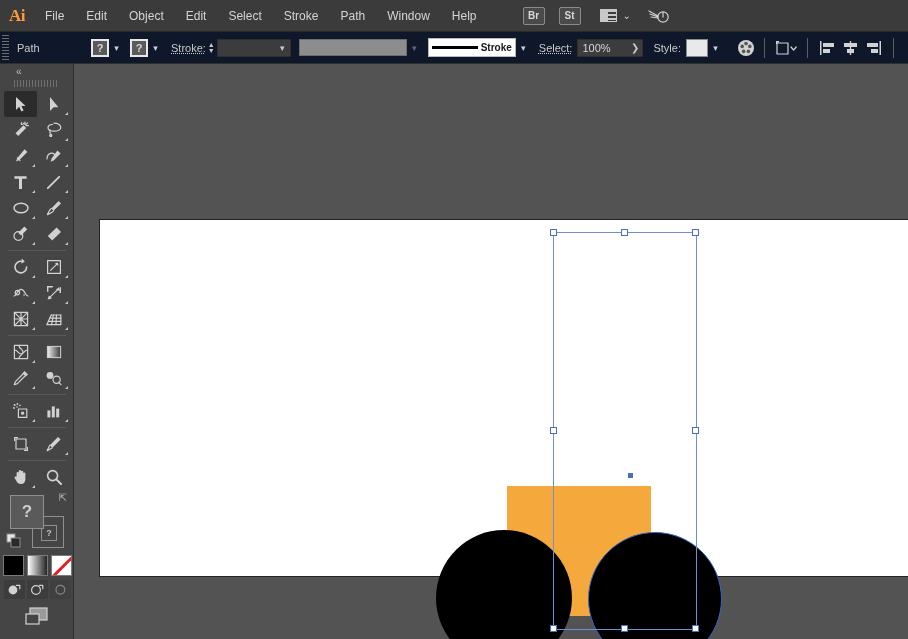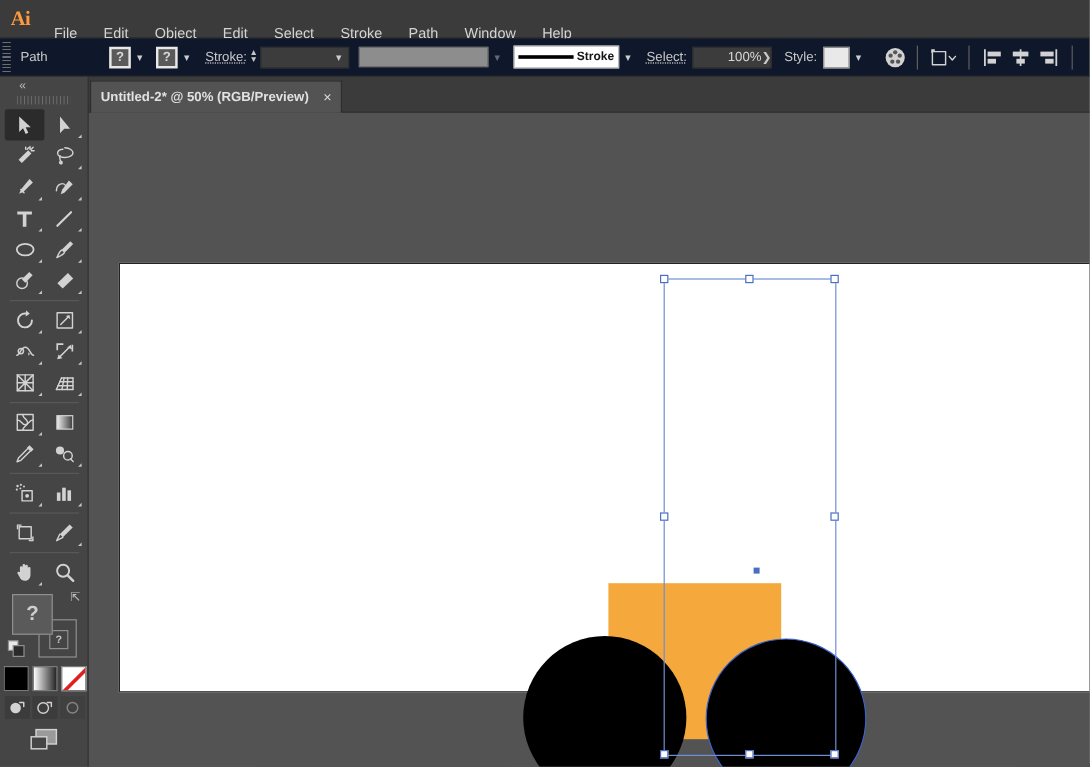--- a/index.html
+++ b/index.html
@@ -20,21 +20,21 @@
     border-bottom: 1px solid #2b2b2b;
   }
   .ai-logo {
     width: 34px; height: 32px;
     display: flex; align-items: center; justify-content: center;
     color: #ff9a3c; font-weight: bold; font-size: 17px;
     font-family: "Liberation Serif", serif;
     letter-spacing: -0.5px;
   }
   .menu-item {
-    padding: 12px 11px; height: 32px; line-height: 32px;
+    padding: 0 11px; height: 32px; line-height: 32px;
     color: #d4d4d4; font-size: 12px; cursor: default; white-space: nowrap;
   }
   .menubar-right { display: flex; align-items: center; margin-left: 28px; }
   .mb-btn {
     width: 22px; height: 18px; margin: 0 7px;
     border: 1px solid #8a8a8a; border-radius: 2px;
     color: #d8d8d8; font-size: 10px; font-weight: bold;
     display: flex; align-items: center; justify-content: center;
     background: #4a4a4a;
   }
@@ -79,21 +79,21 @@
   .brush-box {
     width: 88px; height: 19px; background: #ffffff; border: 1px solid #b9b9b9;
     display: flex; align-items: center; padding: 0 3px;
   }
   .brush-line { flex: 1; height: 3px; background: #000; }
   .brush-txt { color: #161616; font-size: 10px; font-weight: bold; margin-left: 3px; }
   .opacity-box {
     width: 66px; height: 18px; background: #3c3c3c; border: 1px solid #2e2e2e;
     display: flex; align-items: center; padding-left: 4px;
   }
-  .opacity-val { color: #d6d6d6; font-size: 11px; margin-left: 24px; }
+  .opacity-val { color: #d6d6d6; font-size: 11px; }
   .op-arrow { color: #c8c8c8; font-size: 10px; margin-left: auto; margin-right: 3px; }
   .style-swatch { width: 22px; height: 18px; background: #e9e9e9; border: 1px solid #8a8a8a; }
   .recolor-ico { margin-left: 13px; }
   .cb-sep { width: 1px; height: 20px; background: #5e5e5e; margin: 0 8px; }
   .align-btn { width: 17px; height: 16px; margin: 0 3px; }
 
   
   .tabbar {
     position: absolute; left: 0; top: 64px; width: 908px; height: 30px;
     background: #3b3b3b; border-bottom: 1px solid #2b2b2b;
@@ -214,20 +214,38 @@
     <div class="menu-item">File</div>
     <div class="menu-item">Edit</div>
     <div class="menu-item">Object</div>
     <div class="menu-item">Edit</div>
     <div class="menu-item">Select</div>
     <div class="menu-item">Stroke</div>
     <div class="menu-item">Path</div>
     <div class="menu-item">Window</div>
     <div class="menu-item">Help</div>
 
+    <div class="menubar-right">
+      <div class="mb-btn">Br</div>
+      <div class="mb-btn">St</div>
+      <div class="arrange-ico">
+        <div class="arrange-glyph">
+          <i class="ag-l"></i>
+            <i class="ag-r"></i>
+        </div>
+        <span class="chev">⌄</span>
+      </div>
+      <div class="power-ico">
+        <svg width="24" height="18" viewBox="0 0 24 18">
+          <path class="ic" d="M2 4 L11 9 M3 7 L11 10 M4 10 L11 11"></path>
+          <circle class="ic" cx="16" cy="10" r="5.2"></circle>
+          <path class="ic" d="M16 5.4 V10"></path>
+        </svg>
+      </div>
+    </div>
   </div>
 
   <div class="controlbar">
     <div class="grip"></div>
     <div class="cb-label" style="width:74px">Path</div>
 
     <div class="swatch-q">?</div>
     <div class="mini-chev">▾</div>
 
     <div class="swatch-q" style="margin-left:6px">?</div>
@@ -301,26 +319,20 @@
     <div class="align-btn">
       <svg width="17" height="16" viewBox="0 0 17 16">
         <path class="icf" d="M14.5 1 h1.5 v14 h-1.5z"></path>
         <rect class="icf" x="2" y="3" width="11" height="4"></rect>
         <rect class="icf" x="6" y="9" width="7" height="4"></rect>
       </svg>
     </div>
     <div class="cb-sep"></div>
   </div>
 
-  <div class="tabbar">
-    <div class="doc-tab">
-      <span class="doc-tab-title">Untitled-2* @ 50% (RGB/Preview)</span>
-      <span class="doc-tab-close">×</span>
-    </div>
-  </div>
 
   <div class="toolpanel">
     <div class="tp-collapse">«</div>
     <div class="tp-grip"></div>
 
     <div class="tool-grid">
 
       <div class="tool active">
         <svg width="16" height="17" viewBox="0 0 16 17">
           <path class="icf" d="M3 1 L3 14 L6.2 10.8 L8.4 15.6 L10.6 14.6 L8.4 10 L12.6 10 Z"></path>

